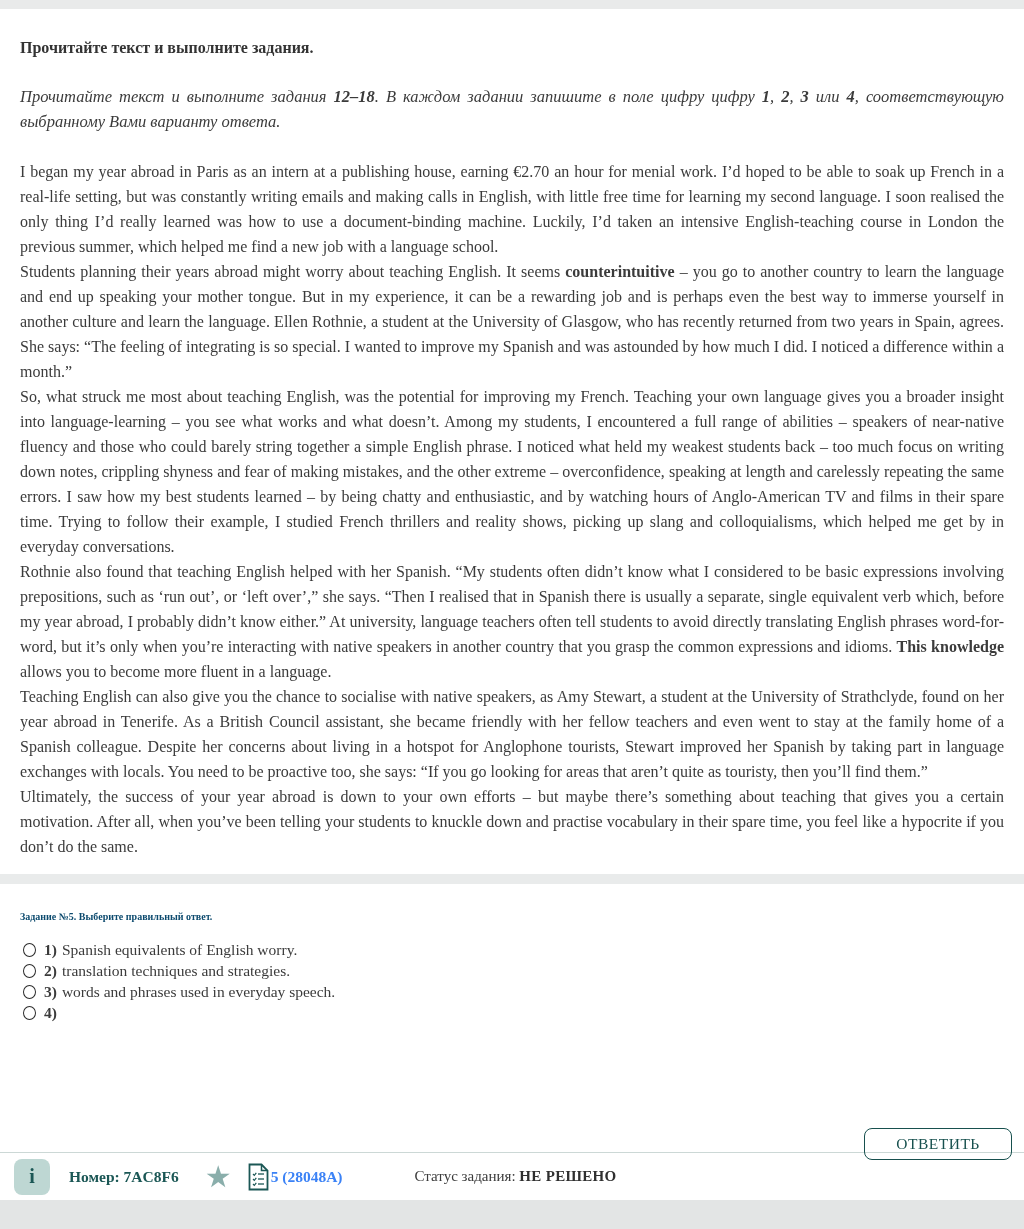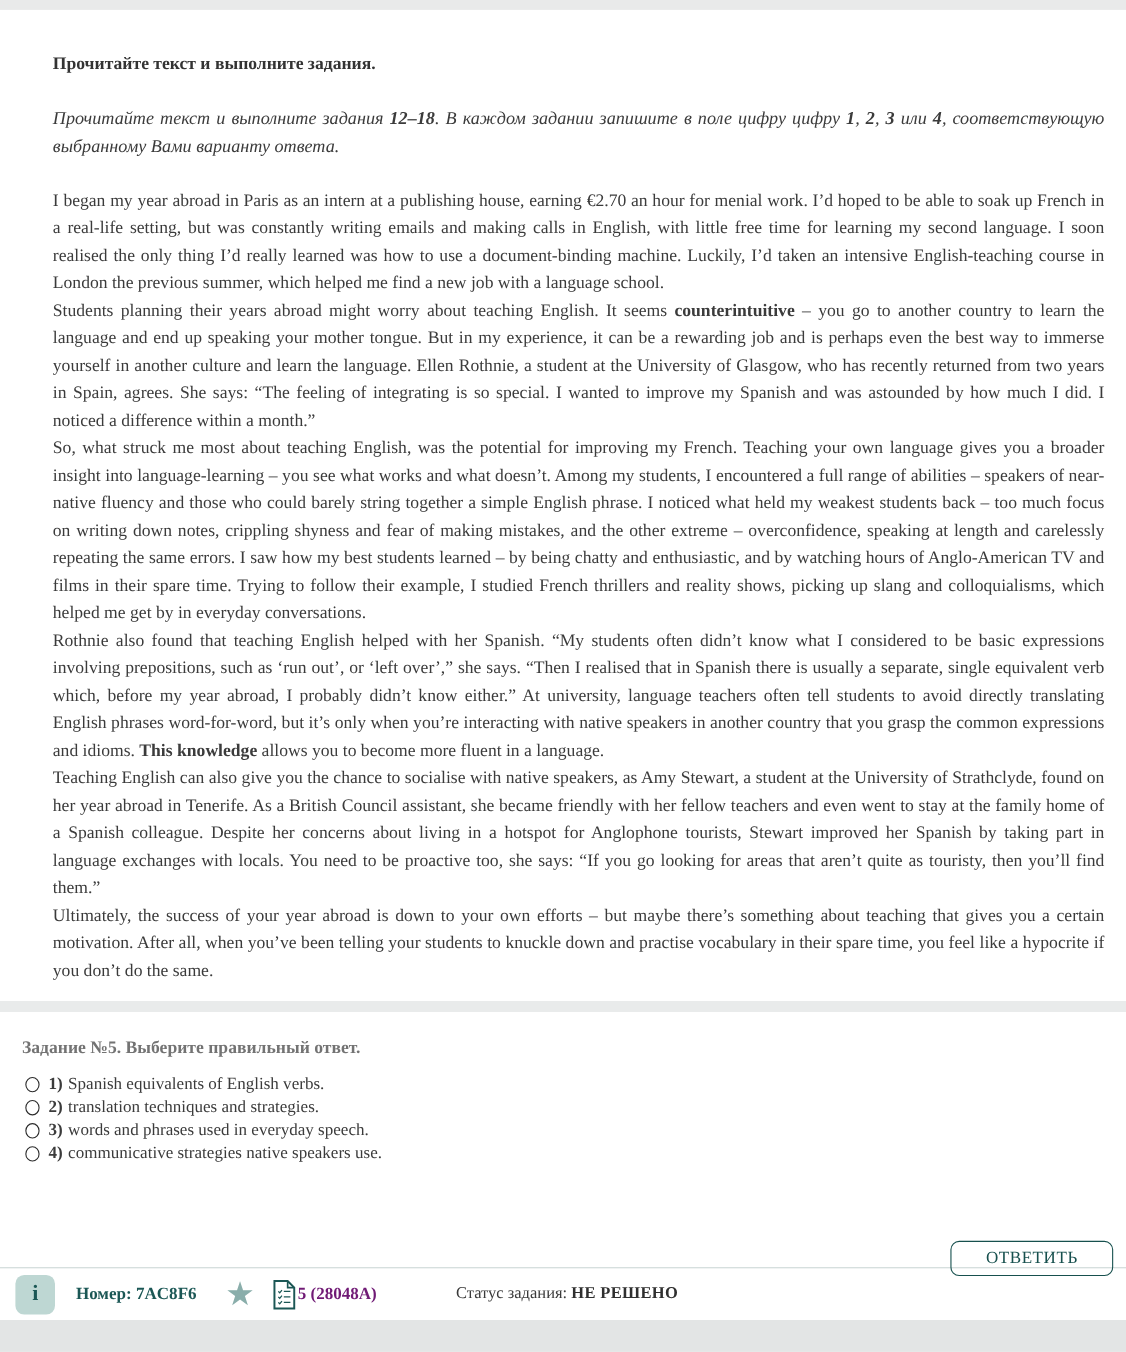--- a/index.html
+++ b/index.html
@@ -2,46 +2,46 @@
 <html><head>
 <meta charset="utf-8">
 <style>
   html,body { margin:0; padding:0; }
   body {
     width:1024px; height:1229px; position:relative; overflow:hidden;
     background:#ffffff; color:#3b3b3b;
     font-family:"Liberation Serif", serif;
   }
   .top-strip { height:9px; background:#e9eaea; }
-  .content { padding:29px 20px 0 20px;margin-left:28px; }
+  .content { padding:18px 20px 0 20px; }
   .intro-bold { margin:8px 0 0; font-weight:bold; font-size:16px; line-height:25px; color:#333; }
   .intro-italic { margin:24px 0 0; font-style:italic; font-size:16.5px; line-height:25px; text-align:justify; color:#3b3b3b; }
   .article-title { margin:27px 0 0; font-weight:bold; font-size:16px; line-height:25px; color:#333; }
   .article-body { margin:25px 0 0; }
   .body-par { margin:0; font-size:16px; line-height:25px; text-align:justify; }
   .seg-b { font-weight:bold; }
   .seg-i { font-style:italic; }
   .section-divider { margin-top:15px; height:10px; background:#e9ebeb; }
   .task { padding:0 20px; }
-  .task-title { margin:20px 0 0; font-weight:bold; font-size:16px; line-height:25px; color:#737373; }
+  .task-title { margin:20px 0 0; font-weight:bold; font-size:10px; line-height:25px; color:#0c4a6e; }
   .question { margin:16px 0 0; font-size:16px; line-height:25px; }
   .options { margin:10px 0 0; }
   .option-row { display:flex; align-items:center; height:21px; font-size:15.5px; cursor:pointer; }
   .radio { width:13px; height:14px; box-sizing:border-box; border:1.5px solid #2b2b2b; border-radius:50%;
            margin:0 8px 0 3px; flex:0 0 auto; background:#fff; }
   .opt-num { font-weight:bold; margin-right:5px; }
   .footer { position:absolute; top:1152px; left:0; width:1024px; height:48px; background:#fff;
             border-top:1px solid #ccd8d6; display:flex; align-items:center; box-sizing:border-box; }
   .info-icon { width:36px; height:36px; margin-left:14px; background:#bed7d3; border-radius:8px;
                display:flex; align-items:center; justify-content:center;
                font-weight:bold; font-size:20px; color:#1b5755; cursor:pointer; }
   .num { margin-left:19px; font-weight:bold; font-size:15.5px; color:#1b5755;text-align:center; }
   .star { margin-left:26px; font-size:30px; color:#8aaeab; line-height:1; cursor:pointer; }
   .doc { margin-left:16px; display:flex; align-items:center; }
-  .ref { margin-left:2px; font-weight:bold; font-size:15.5px; color:#701a75; cursor:pointer; }
+  .ref { margin-left:2px; font-weight:bold; font-size:15.5px; color:#3b82f6; cursor:pointer; }
   .status { margin-left:72px; font-size:15px; color:#3b3b3b; }
   .status b { color:#2f2f2f; letter-spacing:0.3px; }
   .bottom-strip { position:absolute; top:1200px; left:0; width:1024px; height:29px; background:#e3e5e5; }
   .answer-btn { position:absolute; top:1128px; right:12px; width:148px; height:32px; z-index:2;
                 background:transparent; border:1.4px solid #17504e; border-radius:8px;
                 color:#17504e; font-family:"Liberation Serif", serif; font-size:15.5px;
                 letter-spacing:0.5px; cursor:pointer; }
 </style>
 </head>
 <body>
@@ -62,36 +62,35 @@
 </div>
 
 <div class="section-divider"></div>
 
 <div class="task">
   <p class="task-title">Задание №5. Выберите правильный ответ.</p>
   <div class="options">
       <div class="option-row">
         <span class="radio"></span>
         <span class="opt-num">1)</span>
-        <span class="opt-text">Spanish equivalents of English verbs.</span>
+        <span class="opt-text">Spanish equivalents of English worry.</span>
       </div>
       <div class="option-row">
         <span class="radio"></span>
         <span class="opt-num">2)</span>
         <span class="opt-text">translation techniques and strategies.</span>
       </div>
       <div class="option-row">
         <span class="radio"></span>
         <span class="opt-num">3)</span>
         <span class="opt-text">words and phrases used in everyday speech.</span>
       </div>
       <div class="option-row">
         <span class="radio"></span>
         <span class="opt-num">4)</span>
-        <span class="opt-text">communicative strategies native speakers use.</span>
       </div>
     </div>
 </div>
 
 <div class="footer">
   <div class="info-icon">
     <span>i</span>
   </div>
   <span class="num">Номер: 7AC8F6</span>
   <span class="star">★</span>

